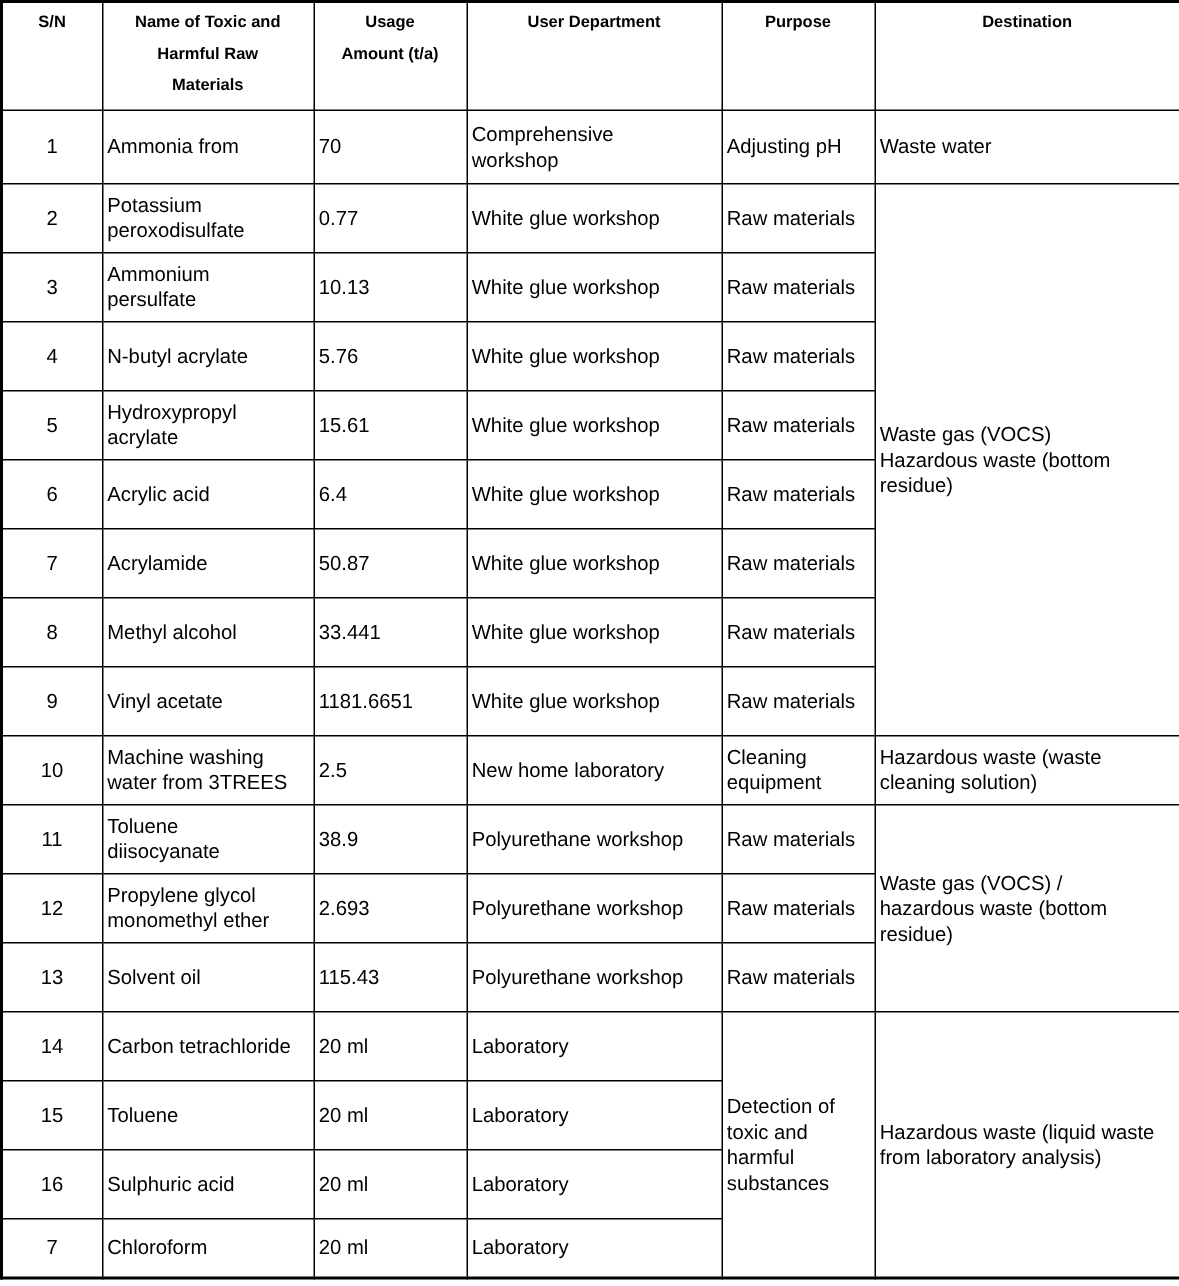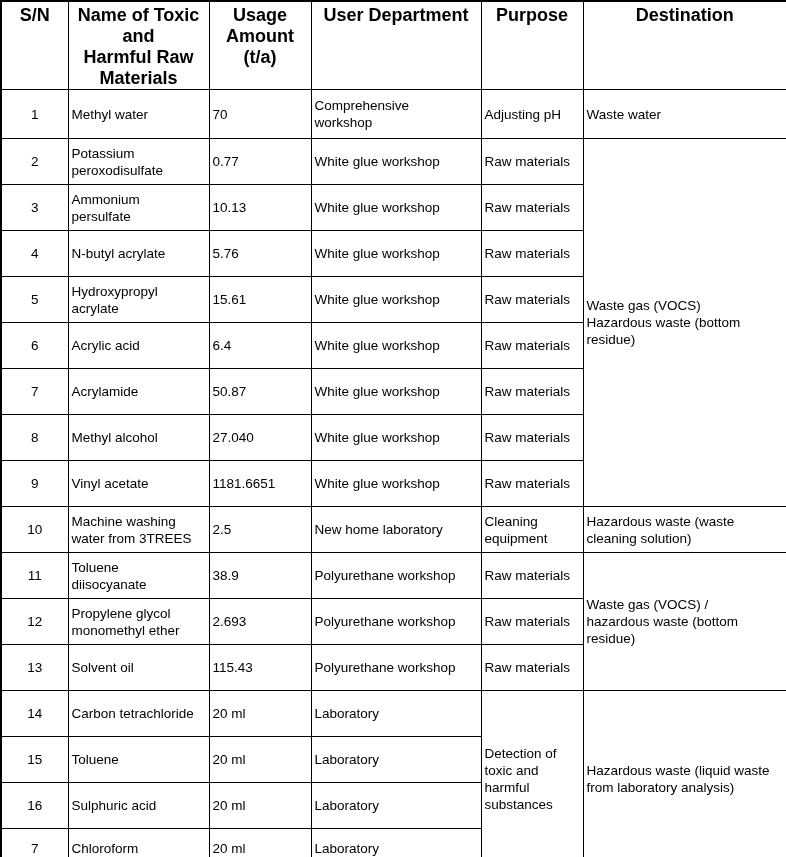--- a/index.html
+++ b/index.html
@@ -18,21 +18,21 @@
     border: 2px solid #000000;
   }
   th, td {
     border: 1px solid #000000;
     white-space: pre-line;
     overflow: hidden;
     box-sizing: border-box;
   }
   th {
     font-weight: bold;
-    font-size: 18px;
+    font-size: 11px;
     line-height: 21px;
     text-align: center;
     vertical-align: top;
     padding: 3px 2px 0 2px;
     margin-left: 48px;
   }
   td {
     font-size: 13.5px;
     line-height: 17px;
     text-align: left;
@@ -66,21 +66,21 @@
       <th>Usage
 Amount (t/a)</th>
       <th>User Department</th>
       <th>Purpose</th>
       <th>Destination</th>
     </tr>
   </thead>
   <tbody>
     <tr class="h-r1">
       <td class="sn">1</td>
-      <td>Methyl water</td>
+      <td>Ammonia from</td>
       <td>70</td>
       <td>Comprehensive
 workshop</td>
       <td>Adjusting pH</td>
       <td>Waste water</td>
     </tr>
     <tr class="h-std">
       <td class="sn">2</td>
       <td>Potassium
 peroxodisulfate</td>
@@ -124,21 +124,21 @@
     <tr class="h-std">
       <td class="sn">7</td>
       <td>Acrylamide</td>
       <td>50.87</td>
       <td>White glue workshop</td>
       <td>Raw materials</td>
     </tr>
     <tr class="h-std">
       <td class="sn">8</td>
       <td>Methyl alcohol</td>
-      <td>27.040</td>
+      <td>33.441</td>
       <td>White glue workshop</td>
       <td>Raw materials</td>
     </tr>
     <tr class="h-std">
       <td class="sn">9</td>
       <td>Vinyl acetate</td>
       <td>1181.6651</td>
       <td>White glue workshop</td>
       <td>Raw materials</td>
     </tr>

